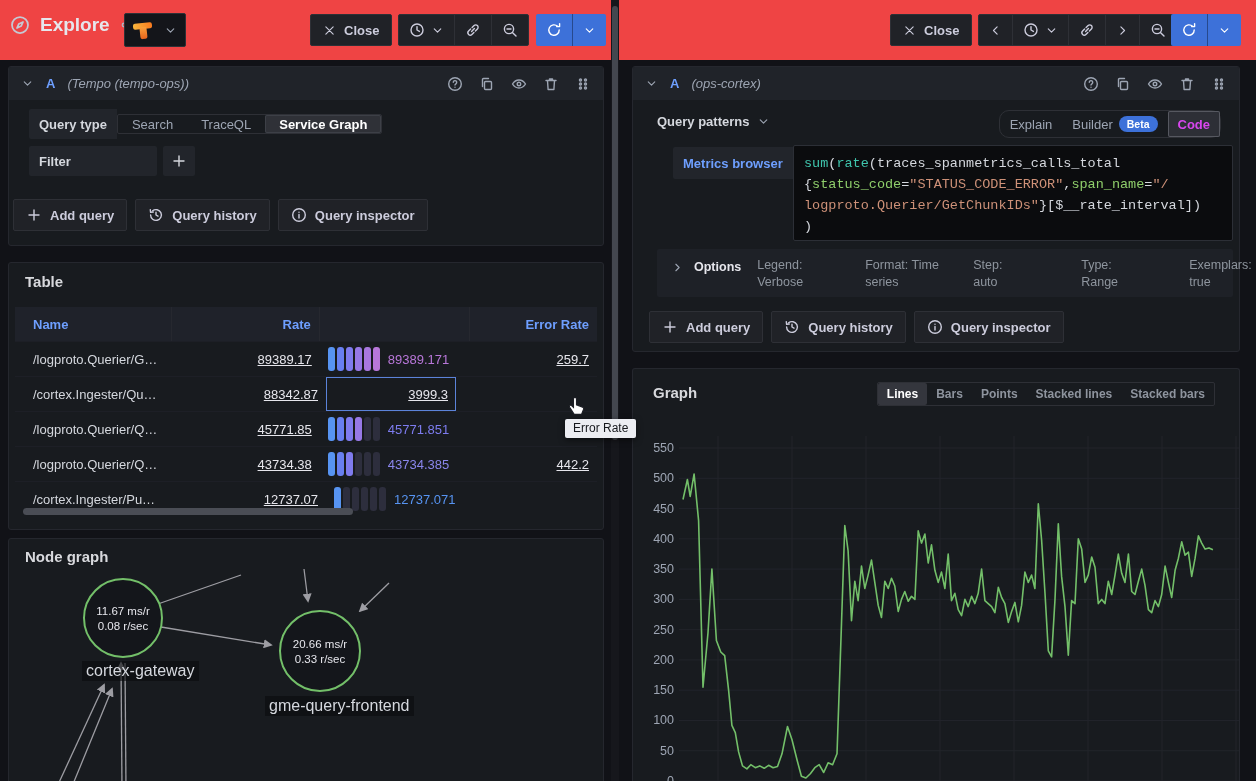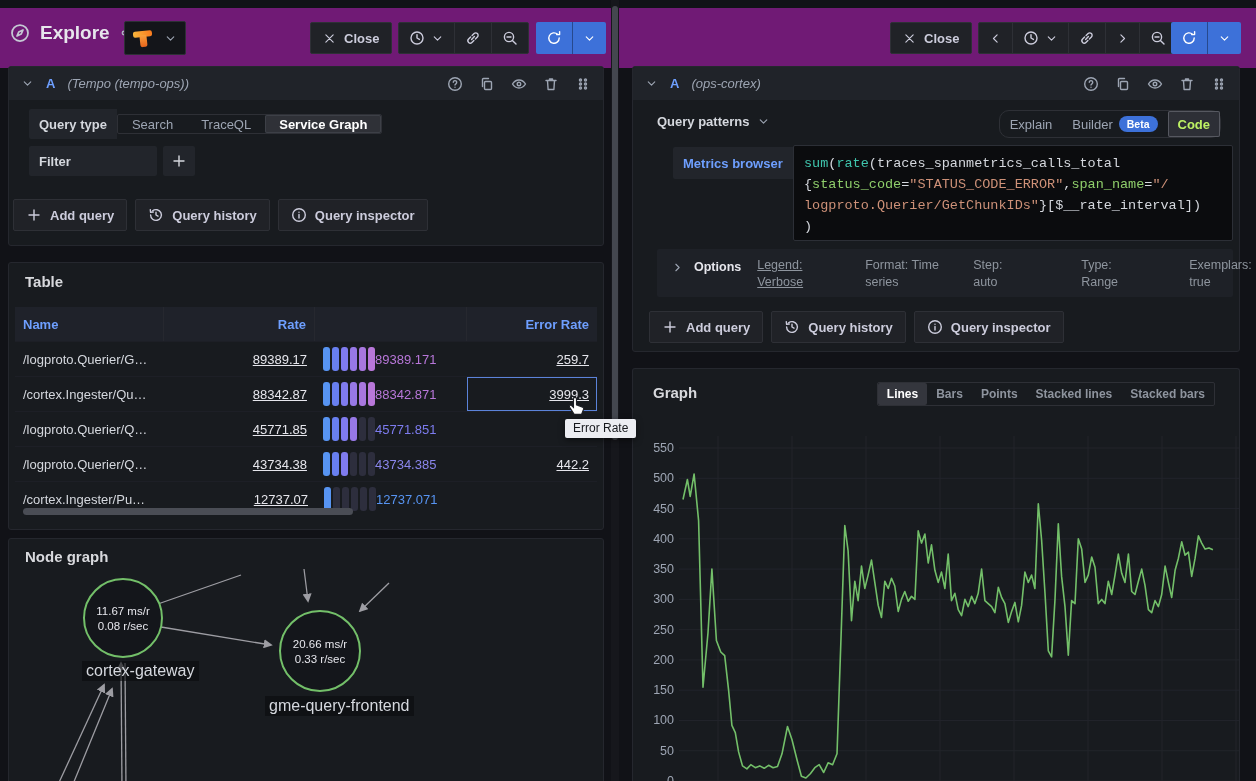--- a/index.html
+++ b/index.html
@@ -19,21 +19,21 @@
   .btn-grp .seg { display:flex; align-items:center; gap:6px; padding:0 10px;
                   border-right:1px solid #2e3036; color:#ccccdc; cursor:pointer; }
   .btn-grp .seg:last-child { border-right:none; }
   .primary { background:#3d71d9; border:none; color:#fff; }
   .primary .seg { border-right:1px solid rgba(0,0,0,.35); color:#fff; }
 
   .panel { position:absolute; background:#181b1f; border:1px solid #25272e; border-radius:3px; }
   .panel-title { font-size:15px; font-weight:600; color:#d8d9dd; }
 
   
-  .topbar { position:absolute; left:0; top:8px; width:1256px; height:60px; background:#701a75; }
+  .topbar { position:absolute; left:0; top:0; width:1256px; height:60px; background:#ef4444; }
   .app-left { position:absolute; left:10px; top:14px; display:flex; align-items:center; gap:10px; }
   .app-title { font-size:19px; font-weight:600; color:#e6e6ec; }
   .ds-picker { position:absolute; left:124px; top:13px; width:62px; height:34px;
                border:1px solid #2e3036; border-radius:2px; display:flex; align-items:center;
                justify-content:space-between; padding:0 8px; cursor:pointer; background:#14151a; }
   .tempo-logo { position:relative; width:20px; height:18px; }
   .tempo-logo .bar { position:absolute; left:0; top:2px; width:19px; height:6px; border-radius:2px;
       background:linear-gradient(90deg,#f9b63c,#f97b1f); transform:rotate(-6deg); }
   .tempo-logo .stem { position:absolute; left:7px; top:6px; width:7px; height:12px; border-radius:2px;
       background:linear-gradient(180deg,#f9a13c,#e8641c); transform:rotate(-6deg); }
@@ -55,23 +55,23 @@
             background:#22252b; border-radius:2px; cursor:pointer; color:#d5d8de; }
 
   
   .ttable { position:absolute; left:6px; right:6px; top:44px; font-size:13px; }
   .thead { display:flex; height:34px; background:#1f222a; align-items:center; }
   .thead .th { color:#6e9fff; font-weight:600; padding:0 8px; border-right:1px solid #26282f; height:100%;
                display:flex; align-items:center; }
   .thead .th:last-child { border-right:none; }
   .trow { display:flex; height:35px; align-items:center; border-top:1px solid #1d1f26; }
   .tc { padding:0 8px; display:flex; align-items:center; height:100%; overflow:hidden; white-space:nowrap; }
-  .c-name { width:150px; color:#d5d8de; }
+  .c-name { width:150px; color:#d5d8de;margin-left:10px; }
   .c-rate { width:151px; justify-content:flex-end; }
-  .c-gauge { width:153px; }
+  .c-gauge { width:153px; gap:8px; }
   .c-err  { width:130px; justify-content:flex-end; position:relative; }
   .tlink { color:#e6e6ec; text-decoration:underline; cursor:pointer; }
   .bars { display:flex; gap:2px; }
   .bars i { width:7px; height:24px; border-radius:3px; background:#2d2e3d; }
   .gval { font-size:13px; }
   .cell-hover { box-shadow:inset 0 0 0 1px #5b83d9; }
   .hscroll { position:absolute; left:6px; right:6px; bottom:14px; height:7px; }
   .hscroll .thumb { position:absolute; left:8px; top:0; width:330px; height:7px; background:#4a4d55; border-radius:4px; }
 
   
@@ -80,21 +80,21 @@
           background:#14161b; gap:3px; }
   .node .st { font-size:11.5px; color:#e6e6ec; }
   .node-label { position:absolute; font-size:16px; color:#d5d8de; background:rgba(10,11,14,.6); padding:1px 4px; }
 
   
   .beta { background:#3d71d9; color:#fff; font-size:10.5px; font-weight:700; border-radius:9px;
           padding:2px 8px; margin-left:6px; }
   .edit-tabs { display:inline-flex; align-items:center; height:28px; border:1px solid #2e3036; border-radius:10px; }
   .edit-tabs .et { display:flex; align-items:center; padding:0 10px; font-size:13px; color:#9da5b3;
                    height:100%; cursor:pointer; }
-  .edit-tabs .et.active { color:#bef264; font-weight:700; background:#2d2f36; box-shadow:inset 0 0 0 1px #565860; border-radius:2px;text-align:right; }
+  .edit-tabs .et.active { color:#d946ef; font-weight:700; background:#2d2f36; box-shadow:inset 0 0 0 1px #565860; border-radius:2px;text-align:right; }
   .mbrowser { position:absolute; display:flex; align-items:center; gap:6px; height:32px; padding:0 10px;
               background:#22252b; border-radius:2px; color:#6e9fff; font-size:13px; font-weight:600; cursor:pointer; }
   .codebox { position:absolute; background:#0b0c0e; border:1px solid #2c2f36; border-radius:2px;
              font-family:"Liberation Mono", monospace; font-size:13.5px; line-height:21px;
              padding:7px 10px; color:#d5d8de; white-space:pre-wrap; word-break:break-all; }
   .tk-fn { color:#3fc5ad; } .tk-l { color:#8fce6b; } .tk-s { color:#ce9178; } .tk-p,.tk-m { color:#d5d8de; }
   .opts { position:absolute; background:#1e2127; border-radius:2px; display:flex; align-items:flex-start;
           padding:8px 14px; gap:0; }
   .opts .ohead { display:flex; align-items:center; gap:10px; color:#e6e6ec; font-size:12.5px; font-weight:700; margin-top:3px; }
   .opts .oitem { font-size:12.5px; color:#8e959e; line-height:17px; }
@@ -341,31 +341,20 @@
               <span class="gval" style="color: rgb(184, 119, 217);">89389.171</span>
             </div>
             <div class="tc c-err">
               <span class="tlink">259.7</span>
             </div>
           </div>
           <div class="trow">
             <div class="tc c-name">/cortex.Ingester/Qu…</div>
             <div class="tc c-rate">
               <span class="tlink">88342.87</span>
-            </div>
-            <div class="tc c-gauge">
-              <span class="bars">
-                <i style="background: rgb(87, 148, 242);"></i>
-                <i style="background: rgb(104, 127, 240);"></i>
-                <i style="background: rgb(127, 123, 238);"></i>
-                <i style="background: rgb(151, 120, 230);"></i>
-                <i style="background: rgb(168, 119, 222);"></i>
-                <i style="background: rgb(184, 119, 217);"></i>
-              </span>
-              <span class="gval" style="color: rgb(184, 119, 217);">88342.871</span>
             </div>
             <div class="tc c-err cell-hover">
               <span class="tlink">3999.3</span>
             </div>
           </div>
           <div class="trow">
             <div class="tc c-name">/logproto.Querier/Q…</div>
             <div class="tc c-rate">
               <span class="tlink">45771.85</span>
             </div>
@@ -523,21 +512,21 @@
     </div>
     <div class="codebox" style="left:160px;top:78px;width:440px;height:96px" id="code-box"><span class="tk-fn">sum</span><span class="tk-p">(</span><span class="tk-fn">rate</span><span class="tk-p">(</span><span class="tk-m">traces_spanmetrics_calls_total</span><br><span class="tk-p">{</span><span class="tk-l">status_code</span><span class="tk-p">=</span><span class="tk-s">"STATUS_CODE_ERROR"</span><span class="tk-p">,</span><span class="tk-l">span_name</span><span class="tk-p">=</span><span class="tk-s">"/</span><br><span class="tk-s">logproto.Querier/GetChunkIDs"</span><span class="tk-p">}[</span><span class="tk-m">$__rate_interval</span><span class="tk-p">])</span><br><span class="tk-p">)</span></div>
     <div class="opts" style="left:24px;top:182px;width:576px;height:48px">
       <span class="ohead">
         <svg class="ic sm" style="color:#9da5b3" viewBox="0 0 16 16">
             <path d="M6 4l4 4-4 4"></path>
           </svg>
         <span>Options</span>
       </span>
       <span id="opts-items" style="display:flex;margin-left:16px">
-          <span class="oitem" style="width: 108px; text-decoration: underline;">
+          <span class="oitem" style="width: 108px;">
             <div>Legend:</div>
             <div>Verbose</div>
           </span>
           <span class="oitem" style="width: 108px;">
             <div>Format: Time</div>
             <div>series</div>
           </span>
           <span class="oitem" style="width: 108px;">
             <div>Step:</div>
             <div>auto</div>

